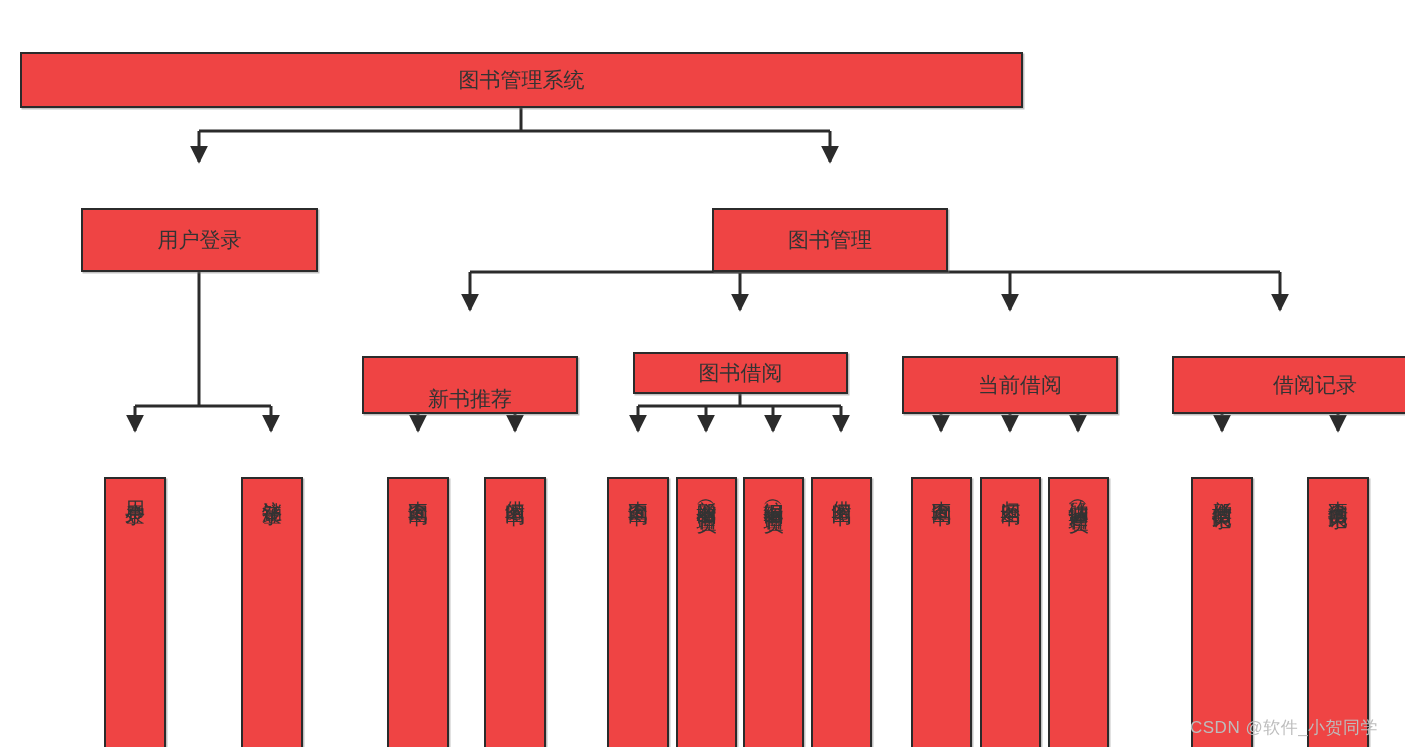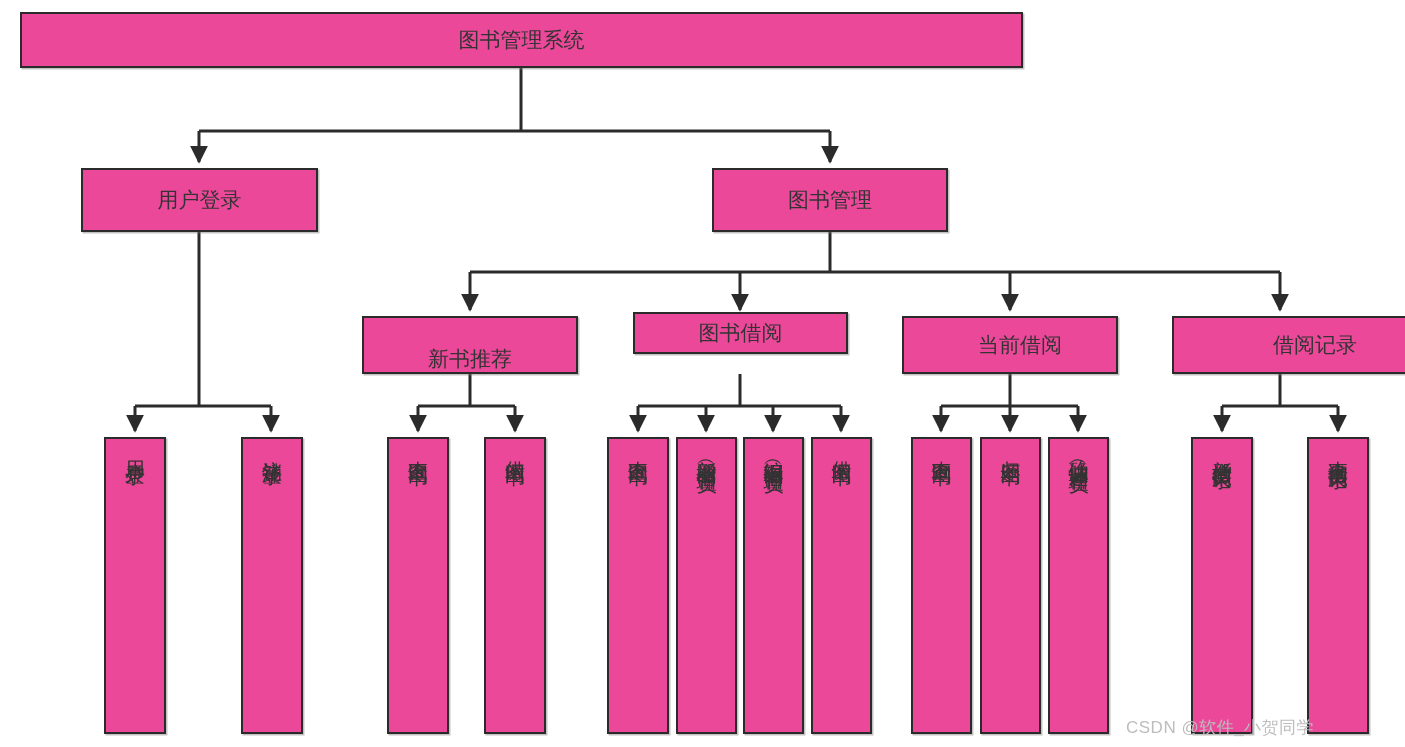--- a/index.html
+++ b/index.html
@@ -22,28 +22,29 @@
     position: absolute;
     left: 0;
     top: 0;
     width: 1405px;
     height: 747px;
     pointer-events: none;
   }
   .node {
     position: absolute;
     box-sizing: border-box;
-    background: #ec4899;
+    background: #ef4444;
     border: 2.5px solid #2b2b2b;
     box-shadow: 1.5px 1.5px 0 rgba(120,120,120,0.45);
     display: flex;
     align-items: center;
     justify-content: center;
     color: #333333;
     z-index: 3;
+    margin-top: 40px;
   }
   .node .label {
     line-height: 1.18;
     text-align: center;
     white-space: pre;
   }
   .node.horiz .label {
     writing-mode: horizontal-tb;
     font-size: 21px;
   }
@@ -187,15 +188,15 @@
     <span class="label">确认归还（管理员）</span>
   </div>
 
   <div class="node vert" style="left:1191px; top:437px; width:62px; height:297px;">
     <span class="label">新增借阅记录</span>
   </div>
   <div class="node vert" style="left:1307px; top:437px; width:62px; height:297px;">
     <span class="label">查询借阅记录</span>
   </div>
 
-  <div class="watermark" style="left:1126px; top:716px;">CSDN @软件_小贺同学</div>
+  <div class="watermark" style="left:1190px; top:716px;">CSDN @软件_小贺同学</div>
 
 </div>
 
 </body></html>

